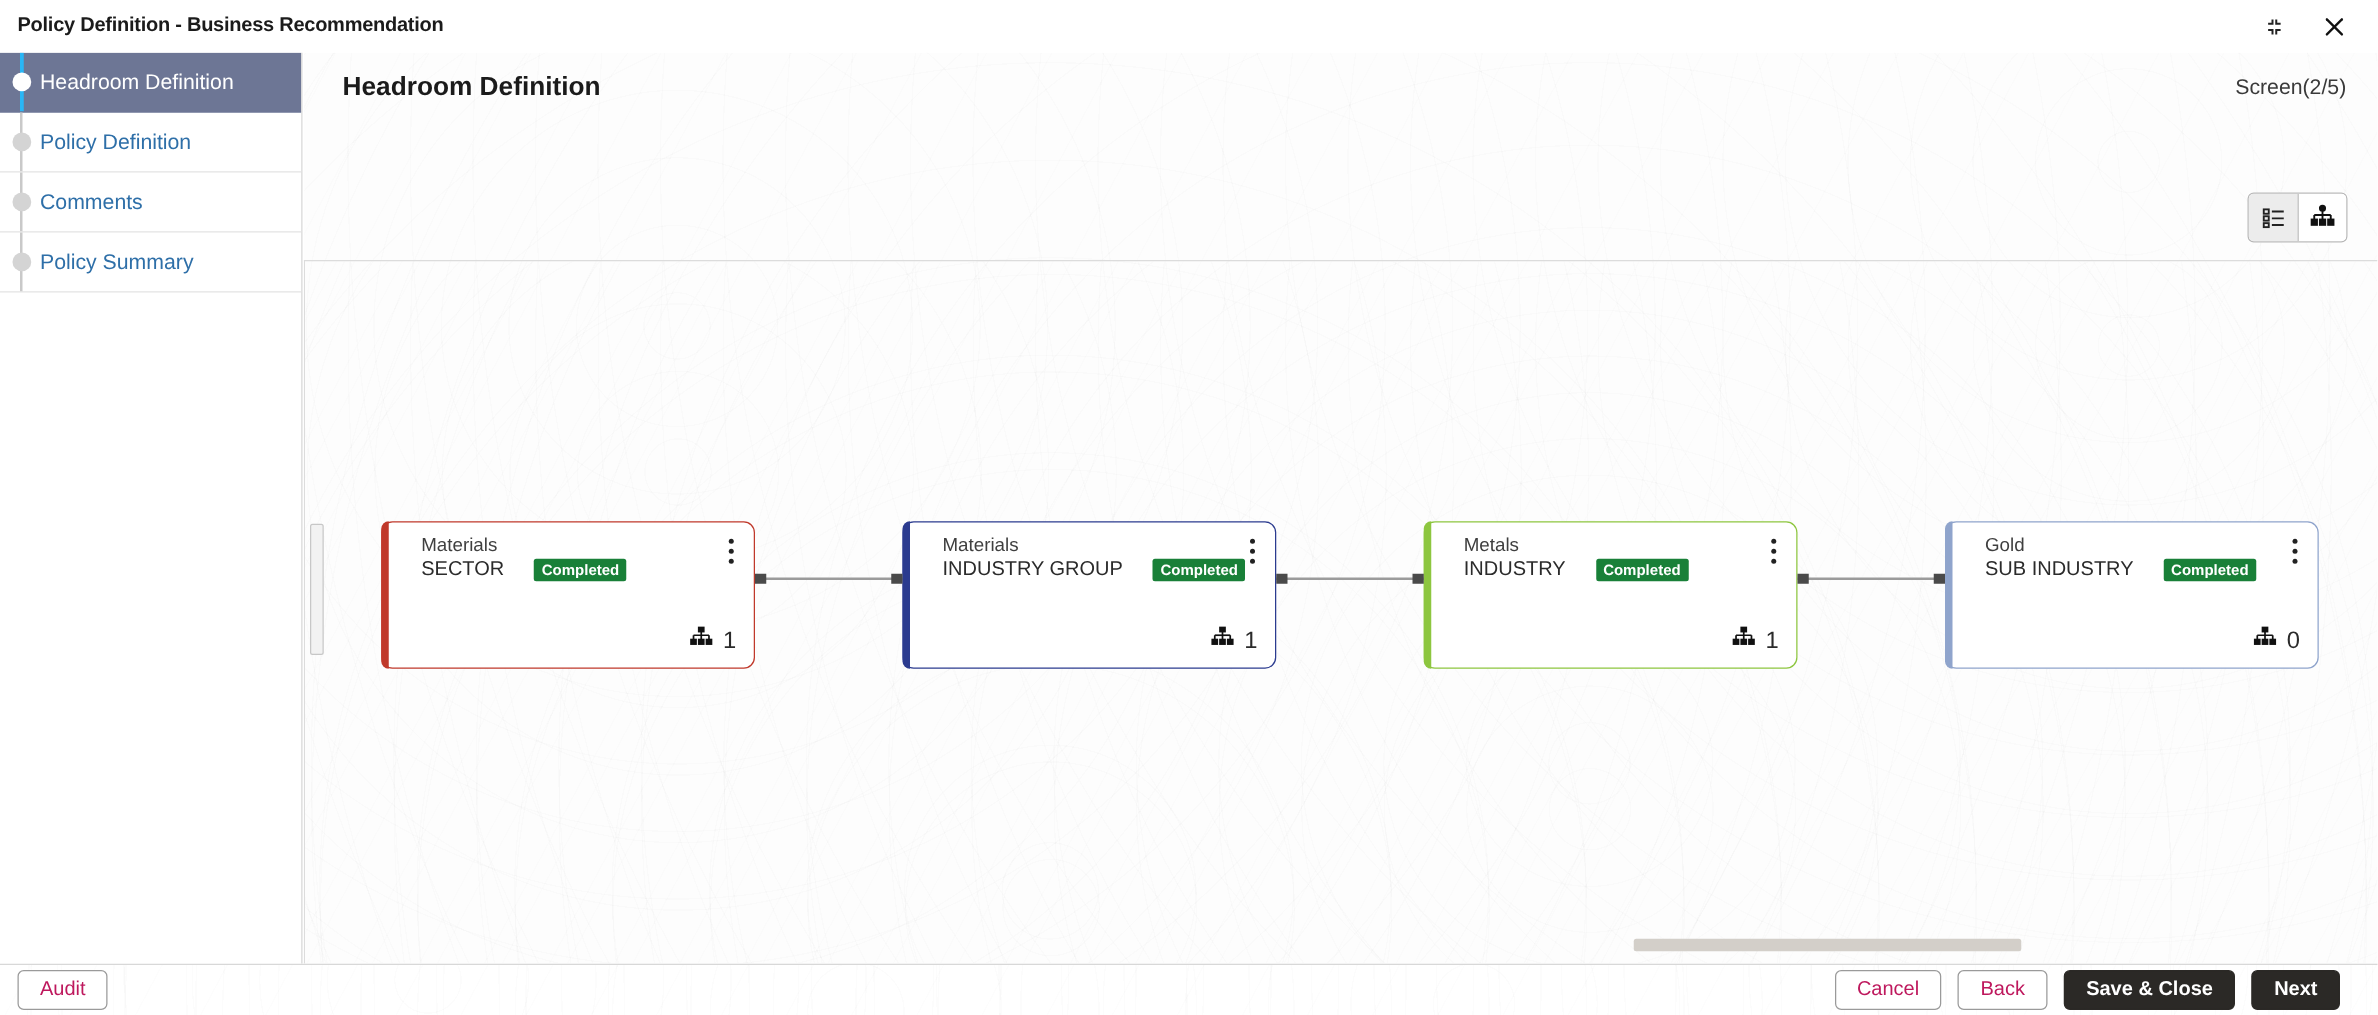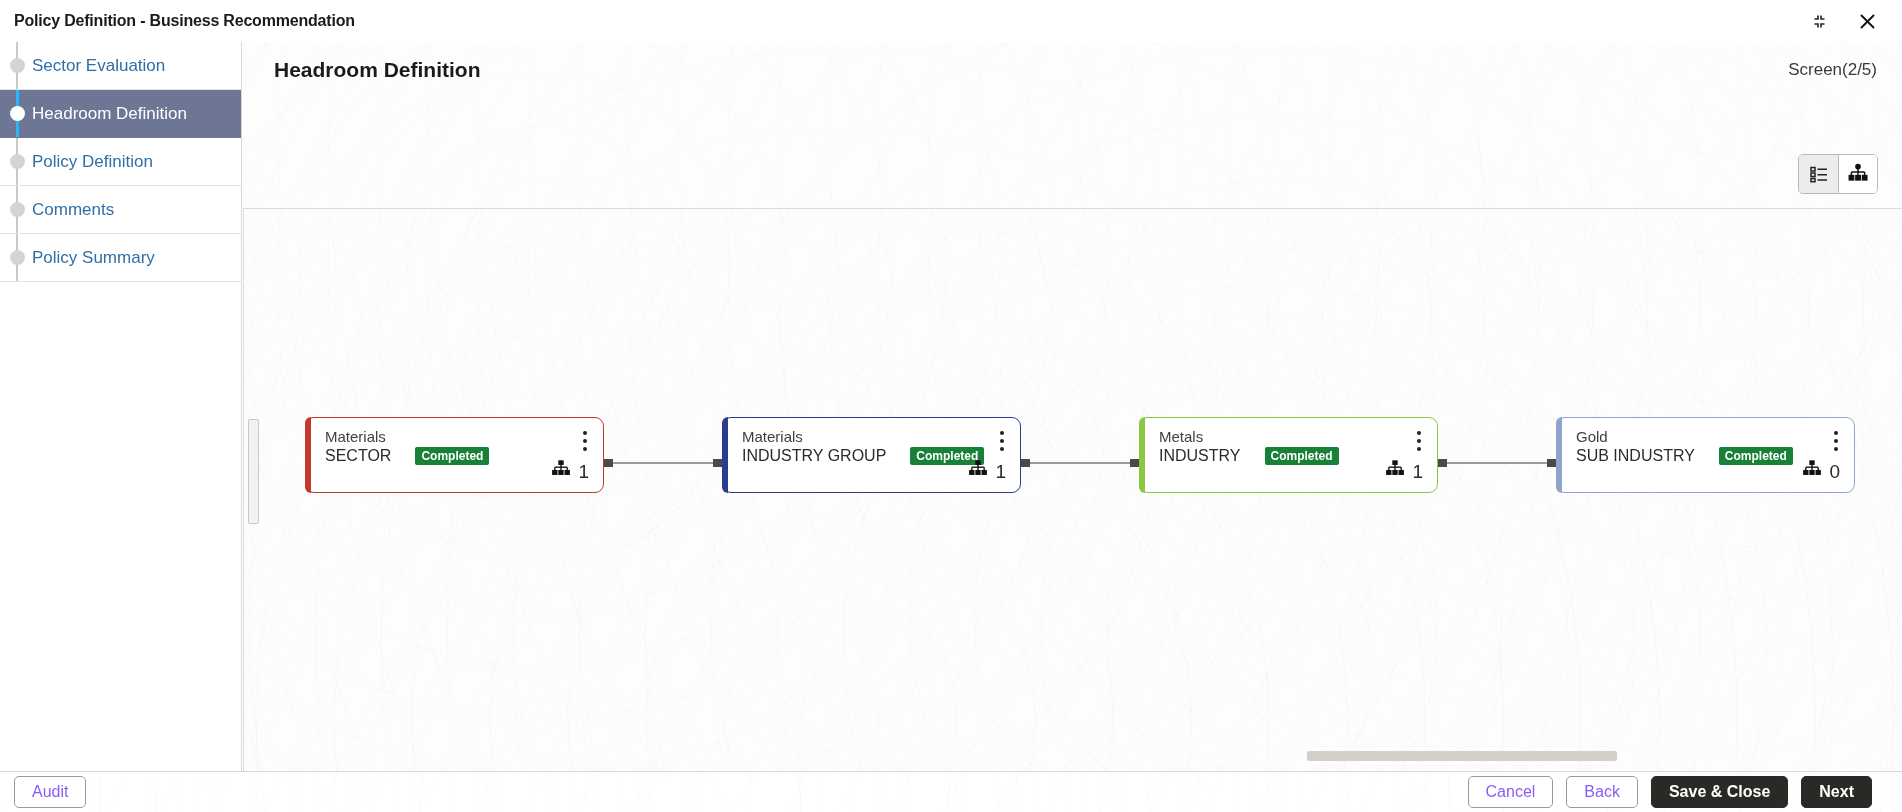--- a/index.html
+++ b/index.html
@@ -119,25 +119,26 @@
   .h-scroll {
     position: absolute; left: 1063px; bottom: 10px;
     width: 310px; height: 10px;
     background: #d3cfc9; border-radius: 2px; z-index: 5; cursor: pointer;
   }
 
   
   .flow { position: absolute; left: 0; top: 0; width: 100%; height: 100%; }
   .node {
     position: absolute; top: 208px;
-    width: 299px; height: 76px;
+    width: 299px; height: 118px;
     background: #ffffff;
     border: 1px solid #c9c9c9;
     border-radius: 9px;
     z-index: 2;
+    padding-left: 12px;
   }
   .node .accent {
     position: absolute; left: -1px; top: -1px; bottom: -1px;
     width: 6px; border-radius: 9px 0 0 9px;
   }
   .node .n-top { font-size: 15px; color: #3f3f3f; margin: 10px 0 0 19px; }
   .node .n-row {
     display: flex; align-items: center; gap: 24px; margin: 2px 0 0 19px;
   }
   .node .n-type { font-size: 16px; color: #2b2b2b; white-space: nowrap; }
@@ -170,21 +171,21 @@
     background: #fff; border-top: 1px solid #d8d8d8;
     display: flex; align-items: center; z-index: 6;
   }
   .btn {
     font-family: "Liberation Sans", sans-serif;
     font-size: 16px; border-radius: 5px; cursor: pointer;
     display: inline-flex; align-items: center; justify-content: center;
     white-space: nowrap;
   }
   .btn-out {
-    background: #fff; border: 1px solid #9a9a9a; color: #8b5cf6;
+    background: #fff; border: 1px solid #9a9a9a; color: #be185d;
     height: 32px; padding: 0 17px;
   }
   .btn-solid {
     background: #2b2926; border: 1px solid #2b2926; color: #fff;
     height: 32px; padding: 0 17px; font-weight: bold;
   }
   .foot-right { margin-left: auto; margin-right: 30px; display: flex; gap: 13px; }
   .foot-left { margin-left: 14px; }
 </style>
 </head>
@@ -208,25 +209,20 @@
         <g stroke="#111" stroke-width="1.9" stroke-linecap="round">
           <line x1="3.5" y1="3.5" x2="15.5" y2="15.5"></line>
           <line x1="15.5" y1="3.5" x2="3.5" y2="15.5"></line>
         </g>
       </svg>
     </button>
   </div>
 </div>
 
 <nav class="rail" id="rail">
-    <div class="rail-item">
-      <span class="spine"></span>
-      <span class="dot"></span>
-      <span class="lbl">Sector Evaluation</span>
-    </div>
     <div class="rail-item active">
       <span class="spine"></span>
       <span class="dot"></span>
       <span class="lbl">Headroom Definition</span>
     </div>
     <div class="rail-item">
       <span class="spine"></span>
       <span class="dot"></span>
       <span class="lbl">Policy Definition</span>
     </div>

